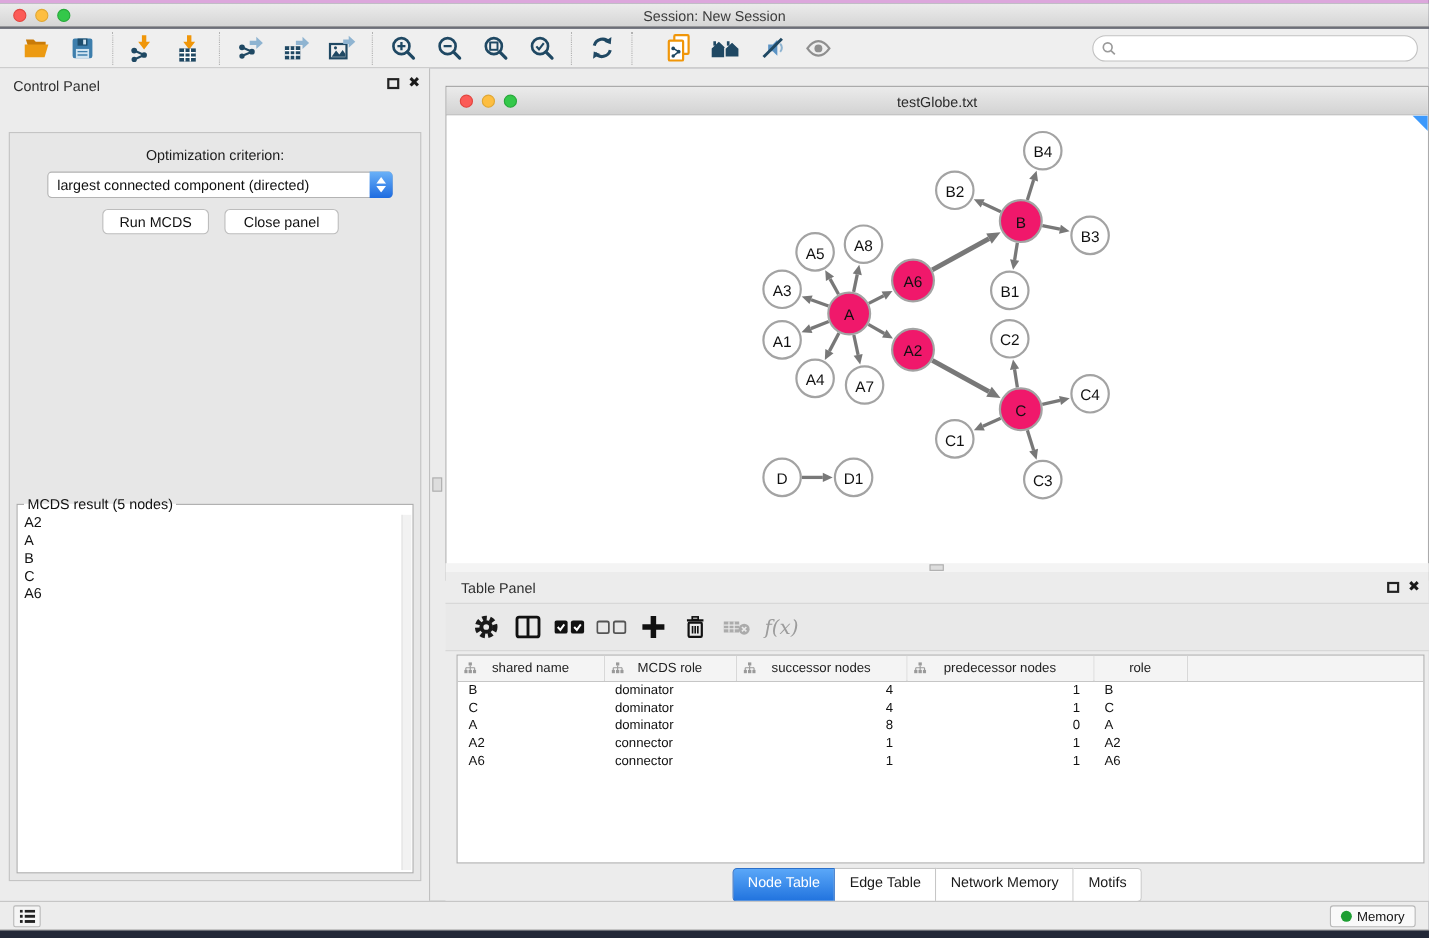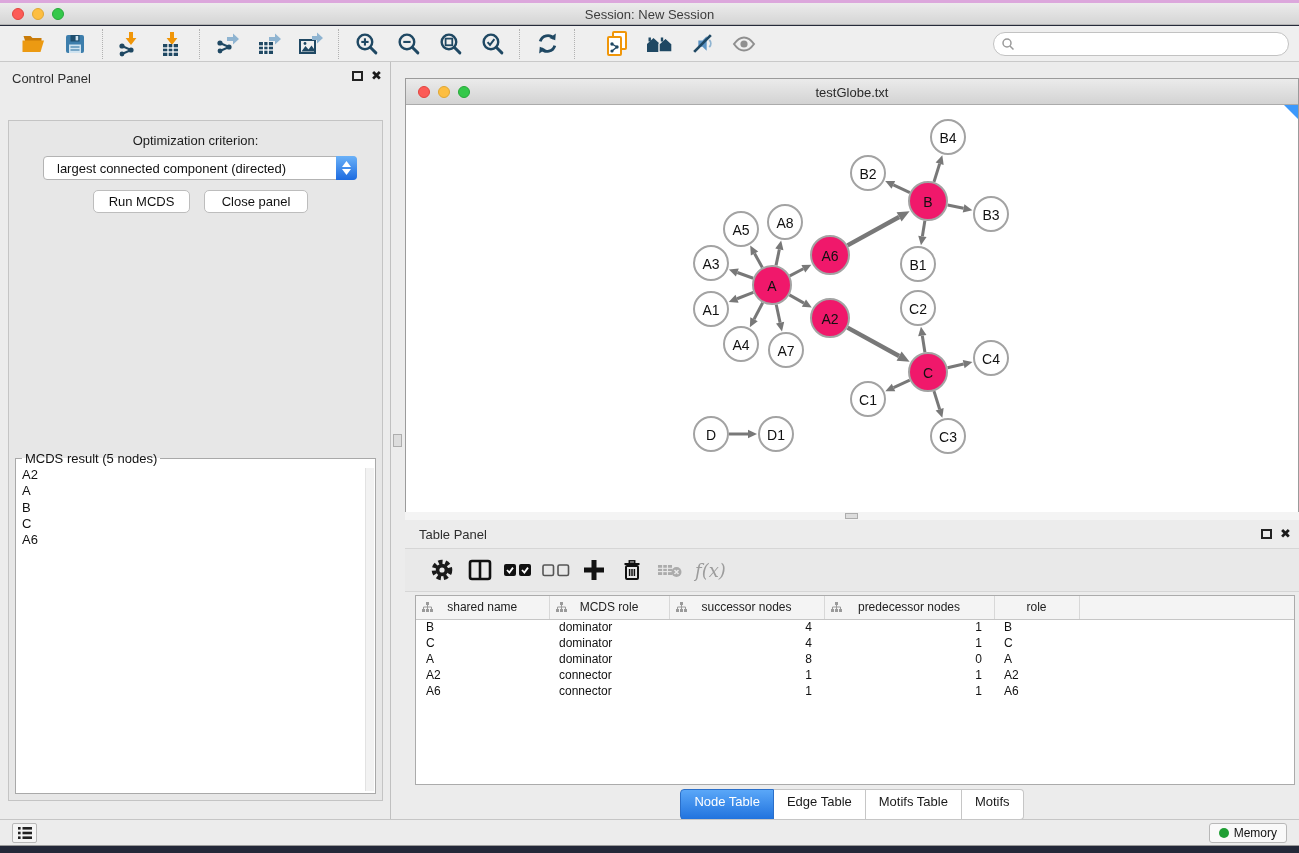--- a/index.html
+++ b/index.html
@@ -44,21 +44,21 @@
   .tabseg { height:22px; padding:3px 13px 0; font-size:13px; color:#1A1A1A; background:#FFFFFF;
     border:1px solid #C6C6C6; border-left-width:0; }
   .tabseg:first-child { border-left-width:1px; border-radius:4px 0 0 4px; }
   .tabseg:last-child { border-radius:0 4px 4px 0; }
   .tabseg.active { background:linear-gradient(#5AA7F8,#2173DE); border-color:#2B6FC9; color:#FFFFFF; }
   .cp-inner { position:absolute; left:8px; top:58px; width:375px; height:681px;
     background:#E7E7E7; border:1px solid #C4C4C4; }
   .opt-label { margin-top:12px; text-align:center; font-size:13px; color:#1C1C1C; }
   .dropdown { position:absolute; left:34px; top:35px; width:314px; height:24px; background:#FFFFFF;
     border:1px solid #B3B3B3; border-radius:4px; display:flex; align-items:center; }
-  .dropdown .dd-value { flex:1; font-size:13px; color:#111; padding-left:13px; white-space:nowrap; overflow:hidden; }
+  .dropdown .dd-value { flex:1; font-size:13px; color:#111; padding-left:8px; white-space:nowrap; overflow:hidden; }
   .dd-stepper { width:21px; height:24px; margin:-1px -1px -1px 0; border-radius:0 4px 4px 0;
     background:linear-gradient(#6AB1F8,#1D6BE0); display:flex; flex-direction:column; align-items:center; justify-content:center; gap:2px; }
   .btn-row { position:absolute; left:0; top:69px; width:100%; }
   .pbtn { position:absolute; height:23px; background:#FFFFFF; border:1px solid #BDBDBD; border-radius:5px;
     font-size:13px; color:#111; text-align:center; padding-top:3px; }
   .run-btn { left:84px; width:97px; }
   .closep-btn { left:195px; width:104px; }
   .mcds-fs { position:absolute; left:6px; top:330px; width:361px; height:343px; background:#FFFFFF;
     border:1px solid #A9A9A9; padding:1px 0 0 6px; }
   .mcds-fs legend { font-size:13px; color:#111; padding:0 3px; margin-left:0px; }
@@ -613,21 +613,21 @@
               <td class="al-right">1</td>
               <td>A6</td>
               <td></td>
             </tr>
           </tbody>
         </table>
     </div>
     <div class="tp-tabs" id="tp-tabs">
         <div class="tabseg active">Node Table</div>
         <div class="tabseg">Edge Table</div>
-        <div class="tabseg">Motifs Table</div>
+        <div class="tabseg">Network Memory</div>
         <div class="tabseg">Motifs</div>
       </div>
   </div>
 </div>
 
 <div class="statusbar">
   <div class="sb-left-btn">
     <svg width="14" height="12" viewBox="0 0 14 12">
         <g fill="#222">
           <rect x="0" y="0" width="2.6" height="2.6"></rect>

